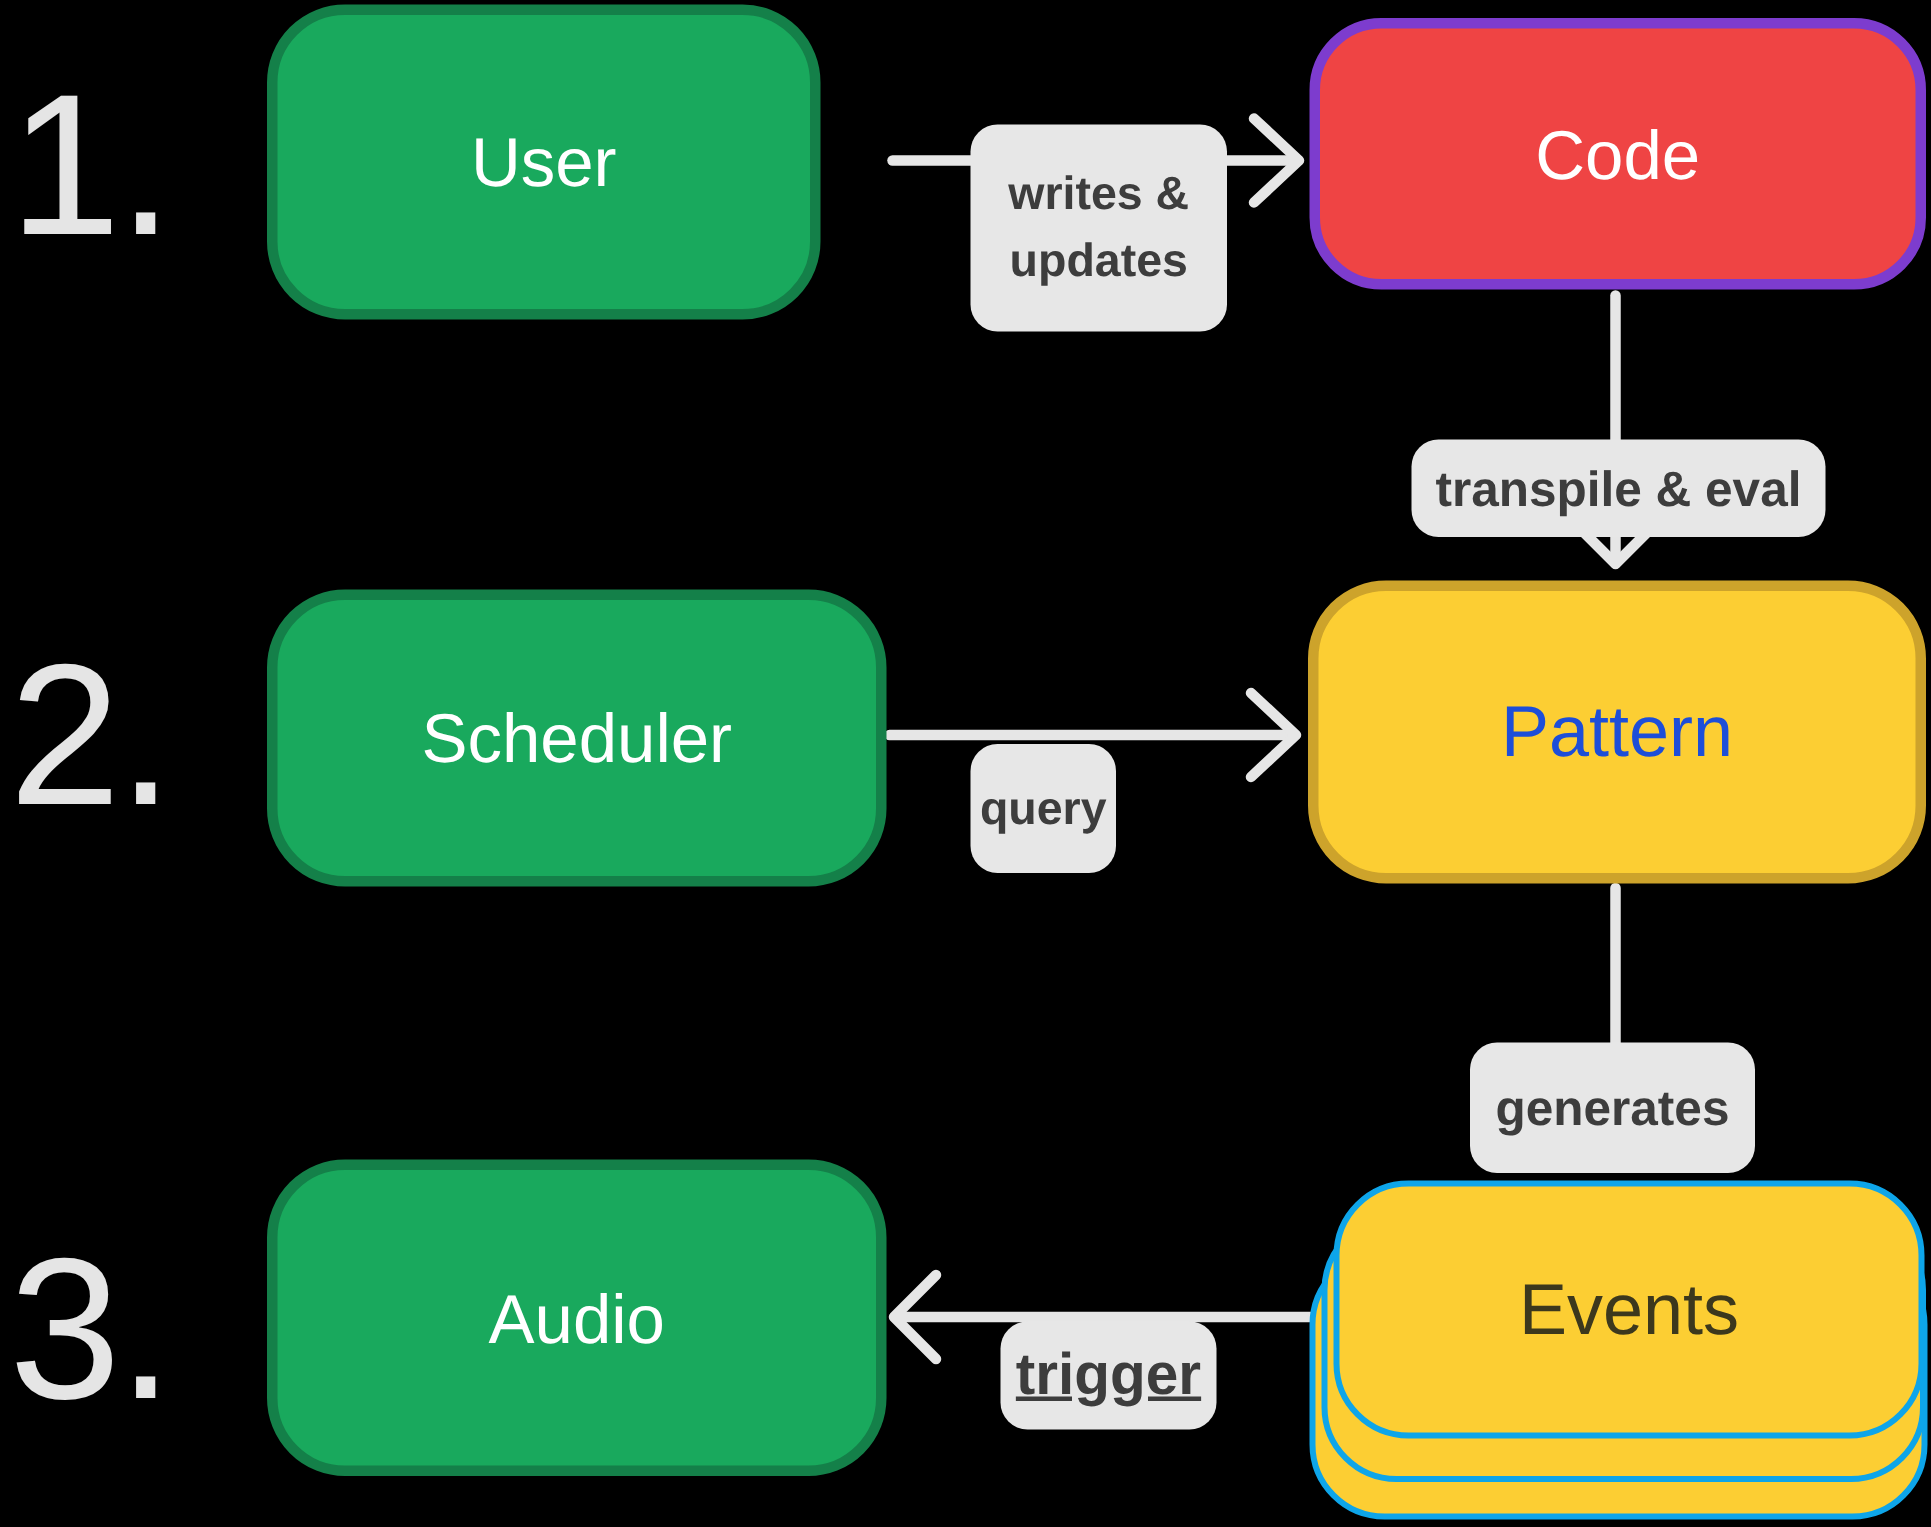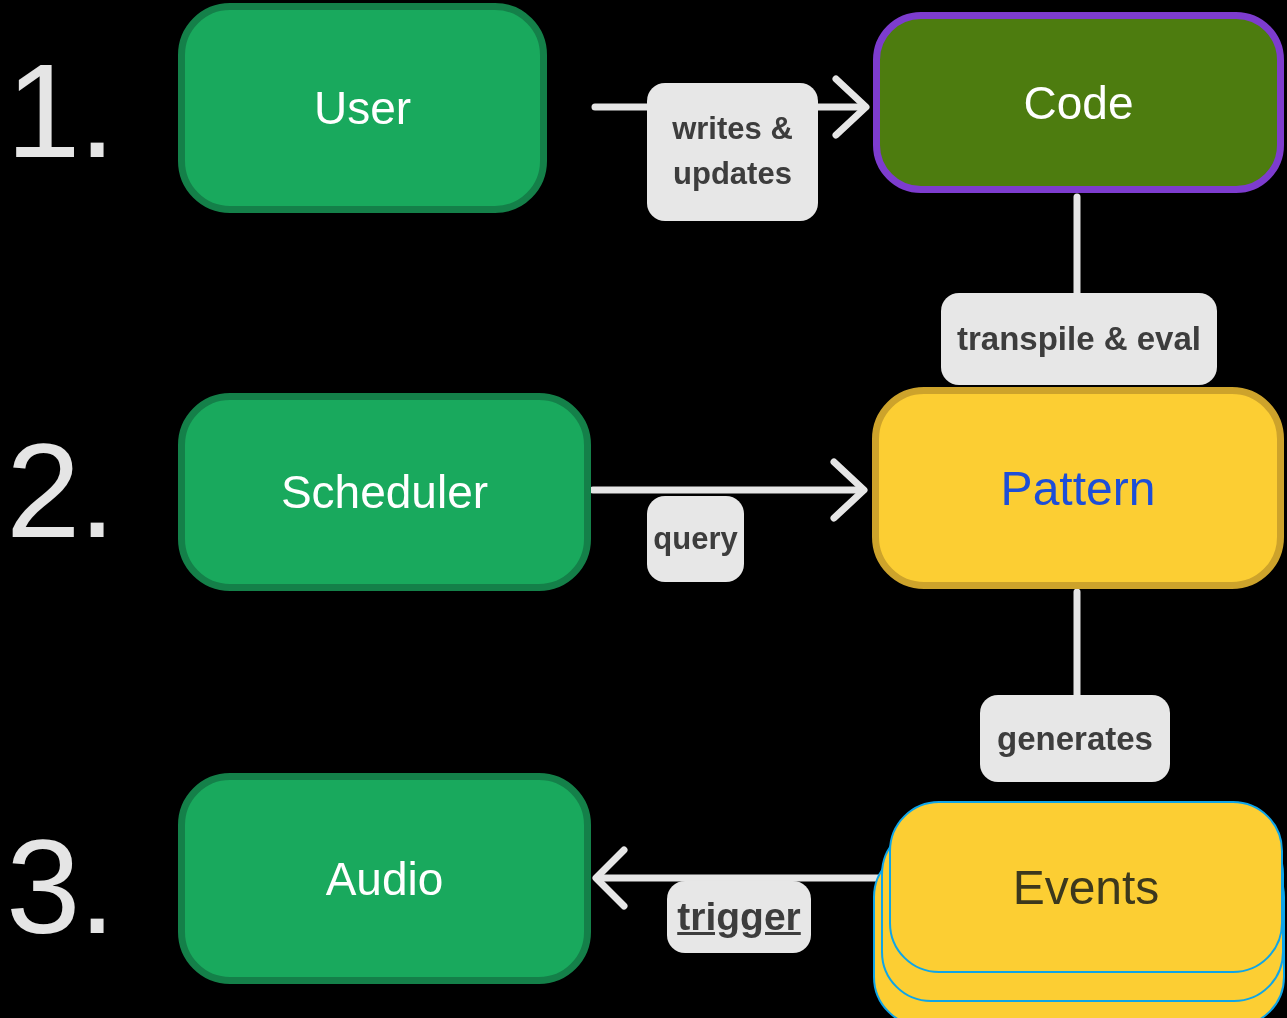--- a/index.html
+++ b/index.html
@@ -14,30 +14,30 @@
   .node{
     position:absolute;display:flex;align-items:center;justify-content:center;
     box-sizing:border-box;z-index:2;
   }
   .node .node-label{white-space:nowrap;}
   .green{
     background:#19a95d;border:7px solid #148049;border-radius:52px;
     color:#ffffff;font-size:46px;
   }
   .purple{
-    background:#4d7c0f;border:7px solid #7d3cce;border-radius:48px;
+    background:#ef4444;border:7px solid #7d3cce;border-radius:48px;
     color:#ffffff;font-size:46px;
   }
   .yellow{
     background:#fcce33;border:7px solid #cda32b;border-radius:52px;
     color:#1d4ed8;font-size:48px;
   }
   .events-layer{
-    position:absolute;background:#fcce33;border:2px solid #0ea5e9;
-    border-radius:50px;box-sizing:border-box;margin-top:14px;
+    position:absolute;background:#fcce33;border:4px solid #0ea5e9;
+    border-radius:50px;box-sizing:border-box;
   }
   .edge-label{
     position:absolute;display:flex;align-items:center;justify-content:center;
     text-align:center;background:#e7e7e7;border-radius:18px;color:#3d3d3d;
     font-weight:bold;z-index:3;box-sizing:border-box;line-height:1.45;margin-top:48px;
   }
   #arrows{position:absolute;left:0;top:0;z-index:1;}
   #node-user{left:178px;top:3px;width:369px;height:210px;}
   #node-code{left:873px;top:12px;width:411px;height:181px;}
   #node-scheduler{left:178px;top:393px;width:413px;height:198px;}
@@ -45,21 +45,21 @@
   #node-audio{left:178px;top:773px;width:413px;height:211px;}
   #events-l3{left:873px;top:833px;width:412px;height:180px;z-index:2;}
   #events-l2{left:881px;top:810px;width:403px;height:178px;z-index:3;}
   #events-l1{left:889px;top:787px;width:394px;height:172px;z-index:4;
     display:flex;align-items:center;justify-content:center;
     color:#3c381d;font-size:48px;}
   #num-1{top:44px;}
   #num-2{top:424px;}
   #num-3{top:820px;}
   #label-writes{left:647px;top:35px;width:171px;height:138px;font-size:31px;padding:0 18px;}
-  #label-transpile{left:941px;top:245px;width:276px;height:92px;font-size:33px;}
+  #label-transpile{left:941px;top:245px;width:276px;height:65px;font-size:33px;}
   #label-query{left:647px;top:448px;width:97px;height:86px;font-size:31px;}
   #label-generates{left:980px;top:647px;width:190px;height:87px;font-size:33px;}
   #label-trigger{left:667px;top:833px;width:144px;height:72px;font-size:39px;text-decoration:underline;}
 </style>
 </head>
 <body>
 
 <div id="stage">
 
   <svg id="arrows" width="1287" height="1018" viewBox="0 0 1287 1018">

